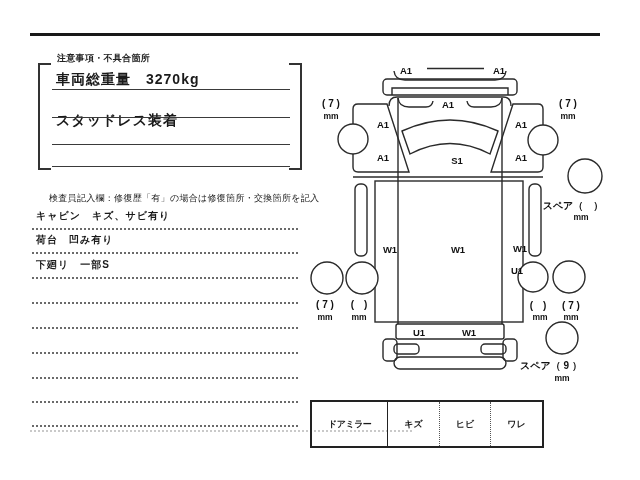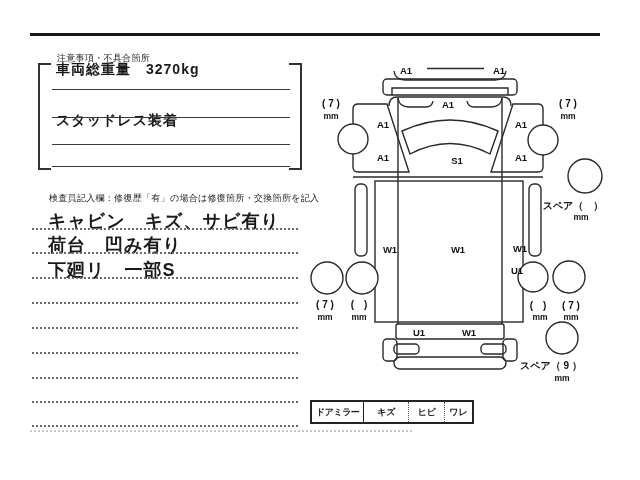--- a/index.html
+++ b/index.html
@@ -11,46 +11,46 @@
   .abs{position:absolute;}
   .top-rule{left:30px;top:33px;width:570px;height:3px;background:#181818;}
   .small-hdr{font-size:9px;color:#222;letter-spacing:.3px;white-space:nowrap;}
   .bracket{width:11px;height:103px;top:63px;}
   .bracket.l{left:38px;border-left:2px solid #333;border-top:2px solid #333;border-bottom:2px solid #333;}
   .bracket.r{left:289px;border-right:2px solid #333;border-top:2px solid #333;border-bottom:2px solid #333;}
   .note-line{left:52px;width:238px;height:0;border-bottom:1.5px solid #3a3a3a;}
   .note-text{left:56px;font-size:14px;font-weight:bold;letter-spacing:1px;white-space:nowrap;}
   .dot-line{left:32px;width:266px;height:0;border-bottom:2px dotted #6a6a6a;}
   .dot-line.faint{left:30px;width:382px;border-bottom:2px dotted #c9c9c9;}
-  .entry-text{left:48px;font-size:18px;font-weight:bold;letter-spacing:1px;white-space:nowrap;}
+  .entry-text{left:36px;font-size:10px;font-weight:bold;letter-spacing:1px;white-space:nowrap;}
   .equip{left:310px;top:400px;border-collapse:collapse;table-layout:fixed;border:2px solid #222;}
   .equip td{
     border:1px dotted #555;font-size:9px;font-weight:bold;text-align:center;
-    padding:4px;height:12px;line-height:12px;white-space:nowrap;overflow:hidden;
+    padding:16px;height:12px;line-height:12px;white-space:nowrap;overflow:hidden;
   }
   .equip tr.r1 td{border-bottom:1px solid #222;}
   .equip td.bs-r{border-right:1px solid #222;}
   .equip td.tight{letter-spacing:-0.5px;}
   svg text{font-family:"Liberation Sans","DejaVu Sans",sans-serif;font-weight:bold;fill:#111;}
   .code{font-size:9.5px;text-anchor:middle;}
   .paren{font-size:10px;text-anchor:middle;}
   .unit{font-size:8.5px;text-anchor:middle;}
   .spare{font-size:10px;text-anchor:middle;}
   .ln{stroke:#2a2a2a;stroke-width:1.4;fill:none;}
   .wh{stroke:#2a2a2a;stroke-width:1.4;fill:#ffffff;}
 </style>
 </head>
 <body>
 
 <div class="abs top-rule"></div>
 
-<div class="abs small-hdr" style="left:57px;top:52px;">注意事項・不具合箇所</div>
+<div class="abs small-hdr" style="left:57px;top:52px;font-weight:bold;">注意事項・不具合箇所</div>
 <div class="abs bracket l"></div>
 <div class="abs bracket r"></div>
-<div class="abs note-text" style="top:61px;text-align:right;">車両総重量　3270kg</div>
+<div class="abs note-text" style="top:71px;text-align:right;">車両総重量　3270kg</div>
 <div class="abs note-line" style="top:89px;"></div>
 <div class="abs note-text" style="top:112px;">スタッドレス装着</div>
 <div class="abs note-line" style="top:117px;"></div>
 <div class="abs note-line" style="top:144px;"></div>
 <div class="abs note-line" style="top:166px;"></div>
 
 <div class="abs small-hdr" style="left:29px;top:192px;margin-left:20px;">検査員記入欄：修復歴「有」の場合は修復箇所・交換箇所を記入</div>
 <div class="abs entry-text" style="top:209px;">キャビン　キズ、サビ有り</div>
 <div class="abs dot-line" style="top:228px;"></div>
 <div class="abs entry-text" style="top:233px;">荷台　凹み有り</div>

